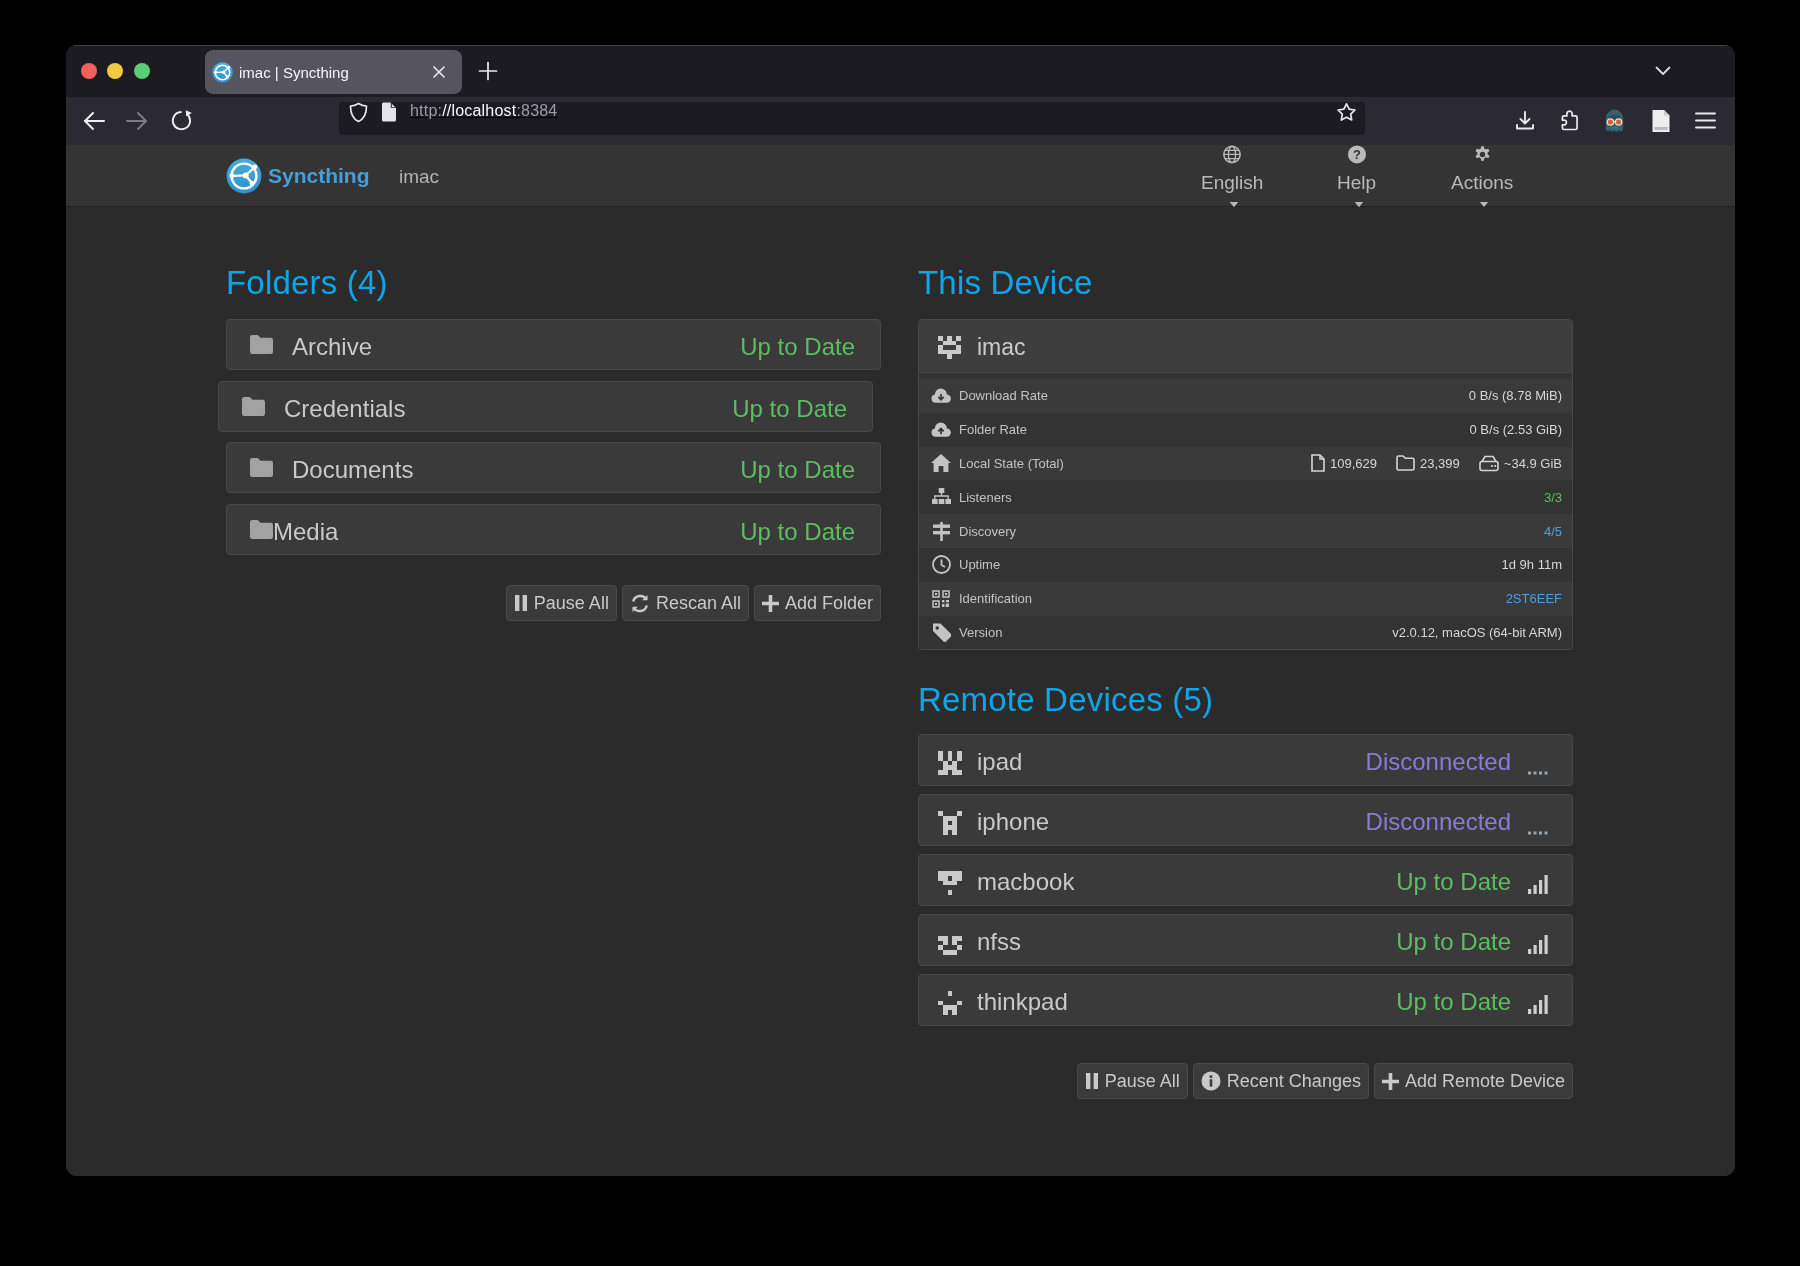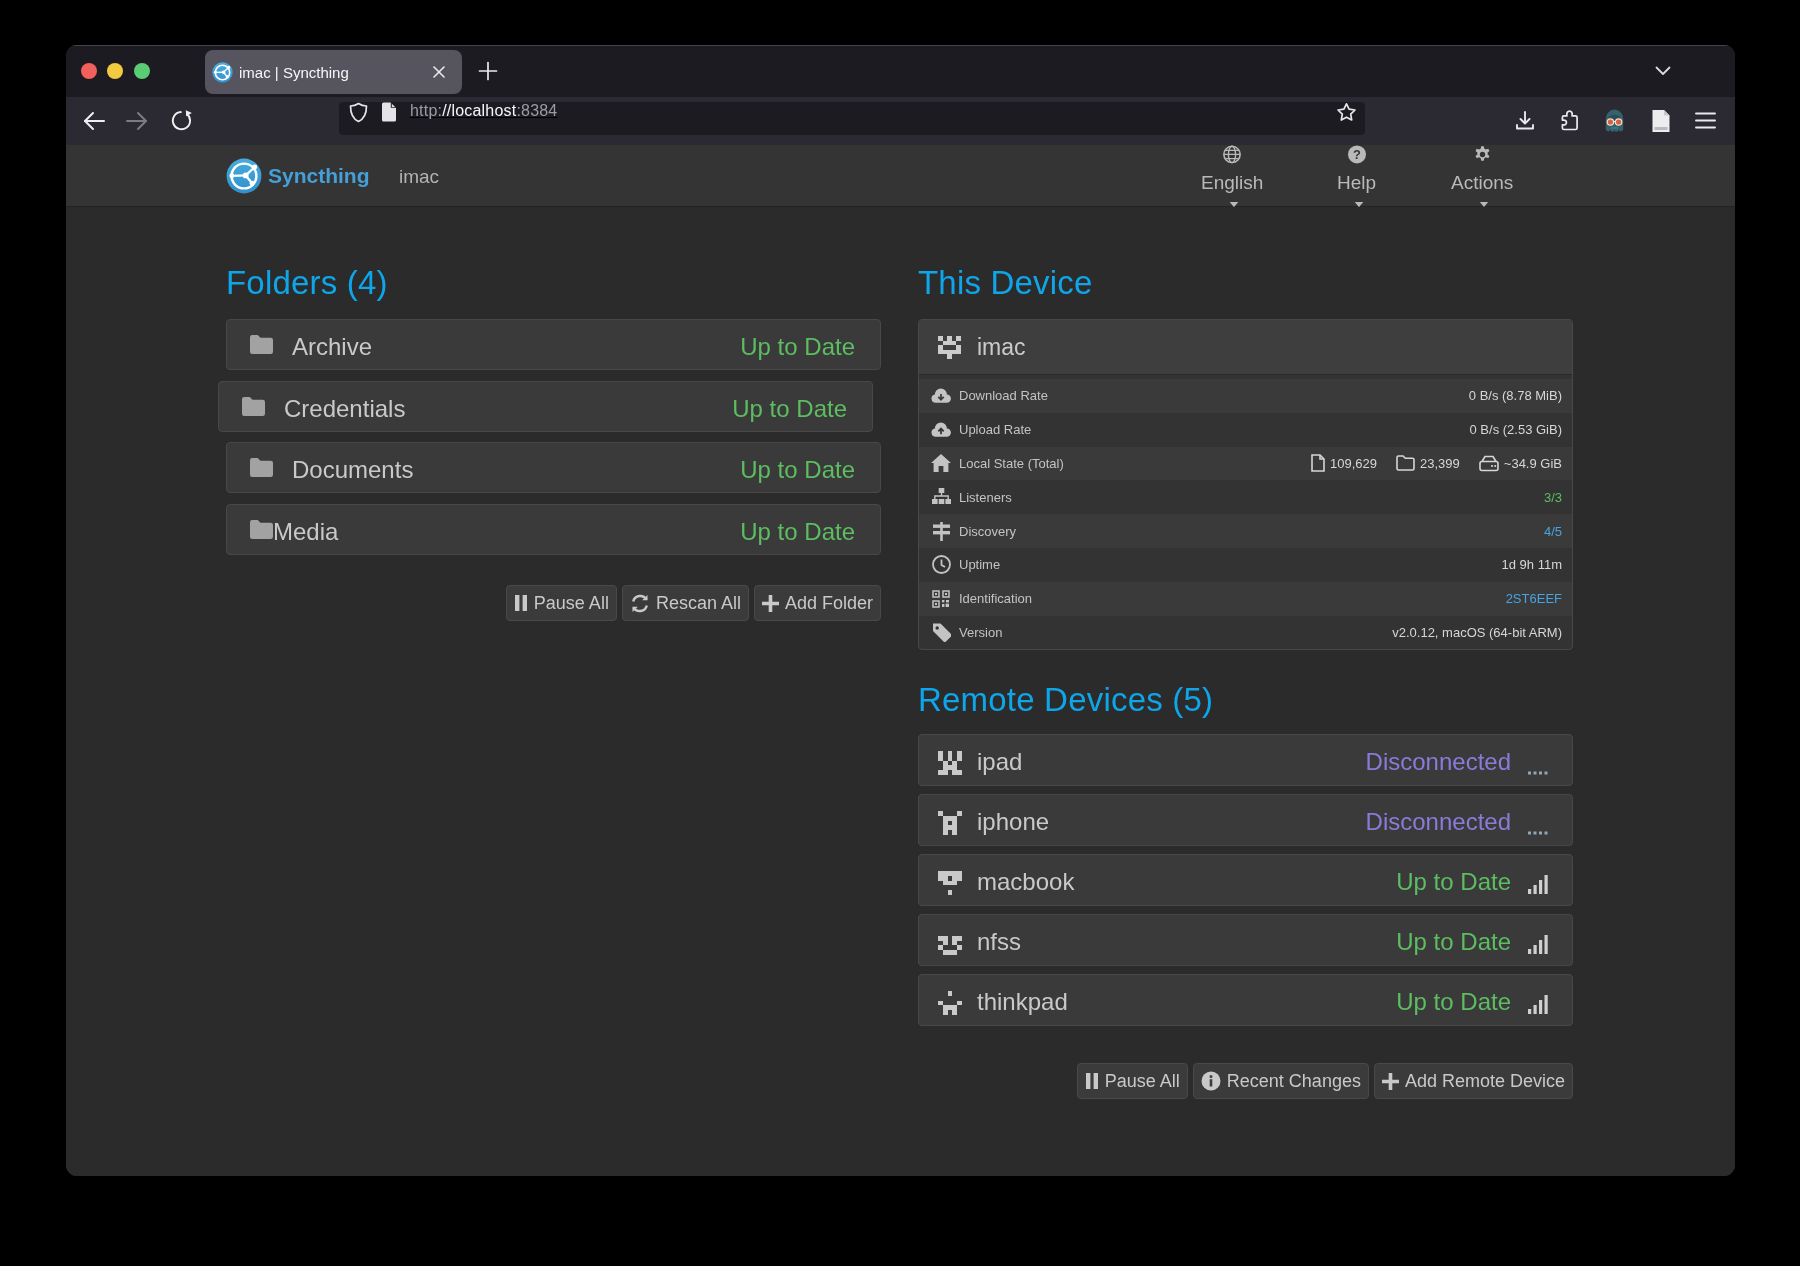--- a/index.html
+++ b/index.html
@@ -317,21 +317,21 @@
       <span class="tlabel">Download Rate</span>
       <span class="tval">0 B/s (8.78 MiB)</span>
     </div>
     <div class="trow">
       <span class="ticon">
             <svg width="23" height="16" viewBox="0 0 23 16">
         <path d="M18.3 6.2 a4.8 4.8 0 0 1 -0.4 9.6 H5.4 A4.8 4.8 0 0 1 4.4 6.3 A6.6 6.6 0 0 1 18.3 6.2 z" fill="#c3c3c3"></path>
         <path d="M11.5 13 v-6.4 M8.4 9.6 l3.1 -3.4 3.1 3.4" fill="none" stroke="#333" stroke-width="2"></path>
       </svg>
           </span>
-      <span class="tlabel">Upload Rate</span>
+      <span class="tlabel">Folder Rate</span>
       <span class="tval">0 B/s (2.53 GiB)</span>
     </div>
     <div class="trow stripe">
       <span class="ticon">
             <svg width="20" height="18" viewBox="0 0 20 18">
         <path d="M10 0 L20 9 h-2.6 v9 h-5 v-6 h-4.8 v6 h-5 V9 H0 z" fill="#c3c3c3"></path>
       </svg>
           </span>
       <span class="tlabel">Local State (Total)</span>
       <span class="tval">

